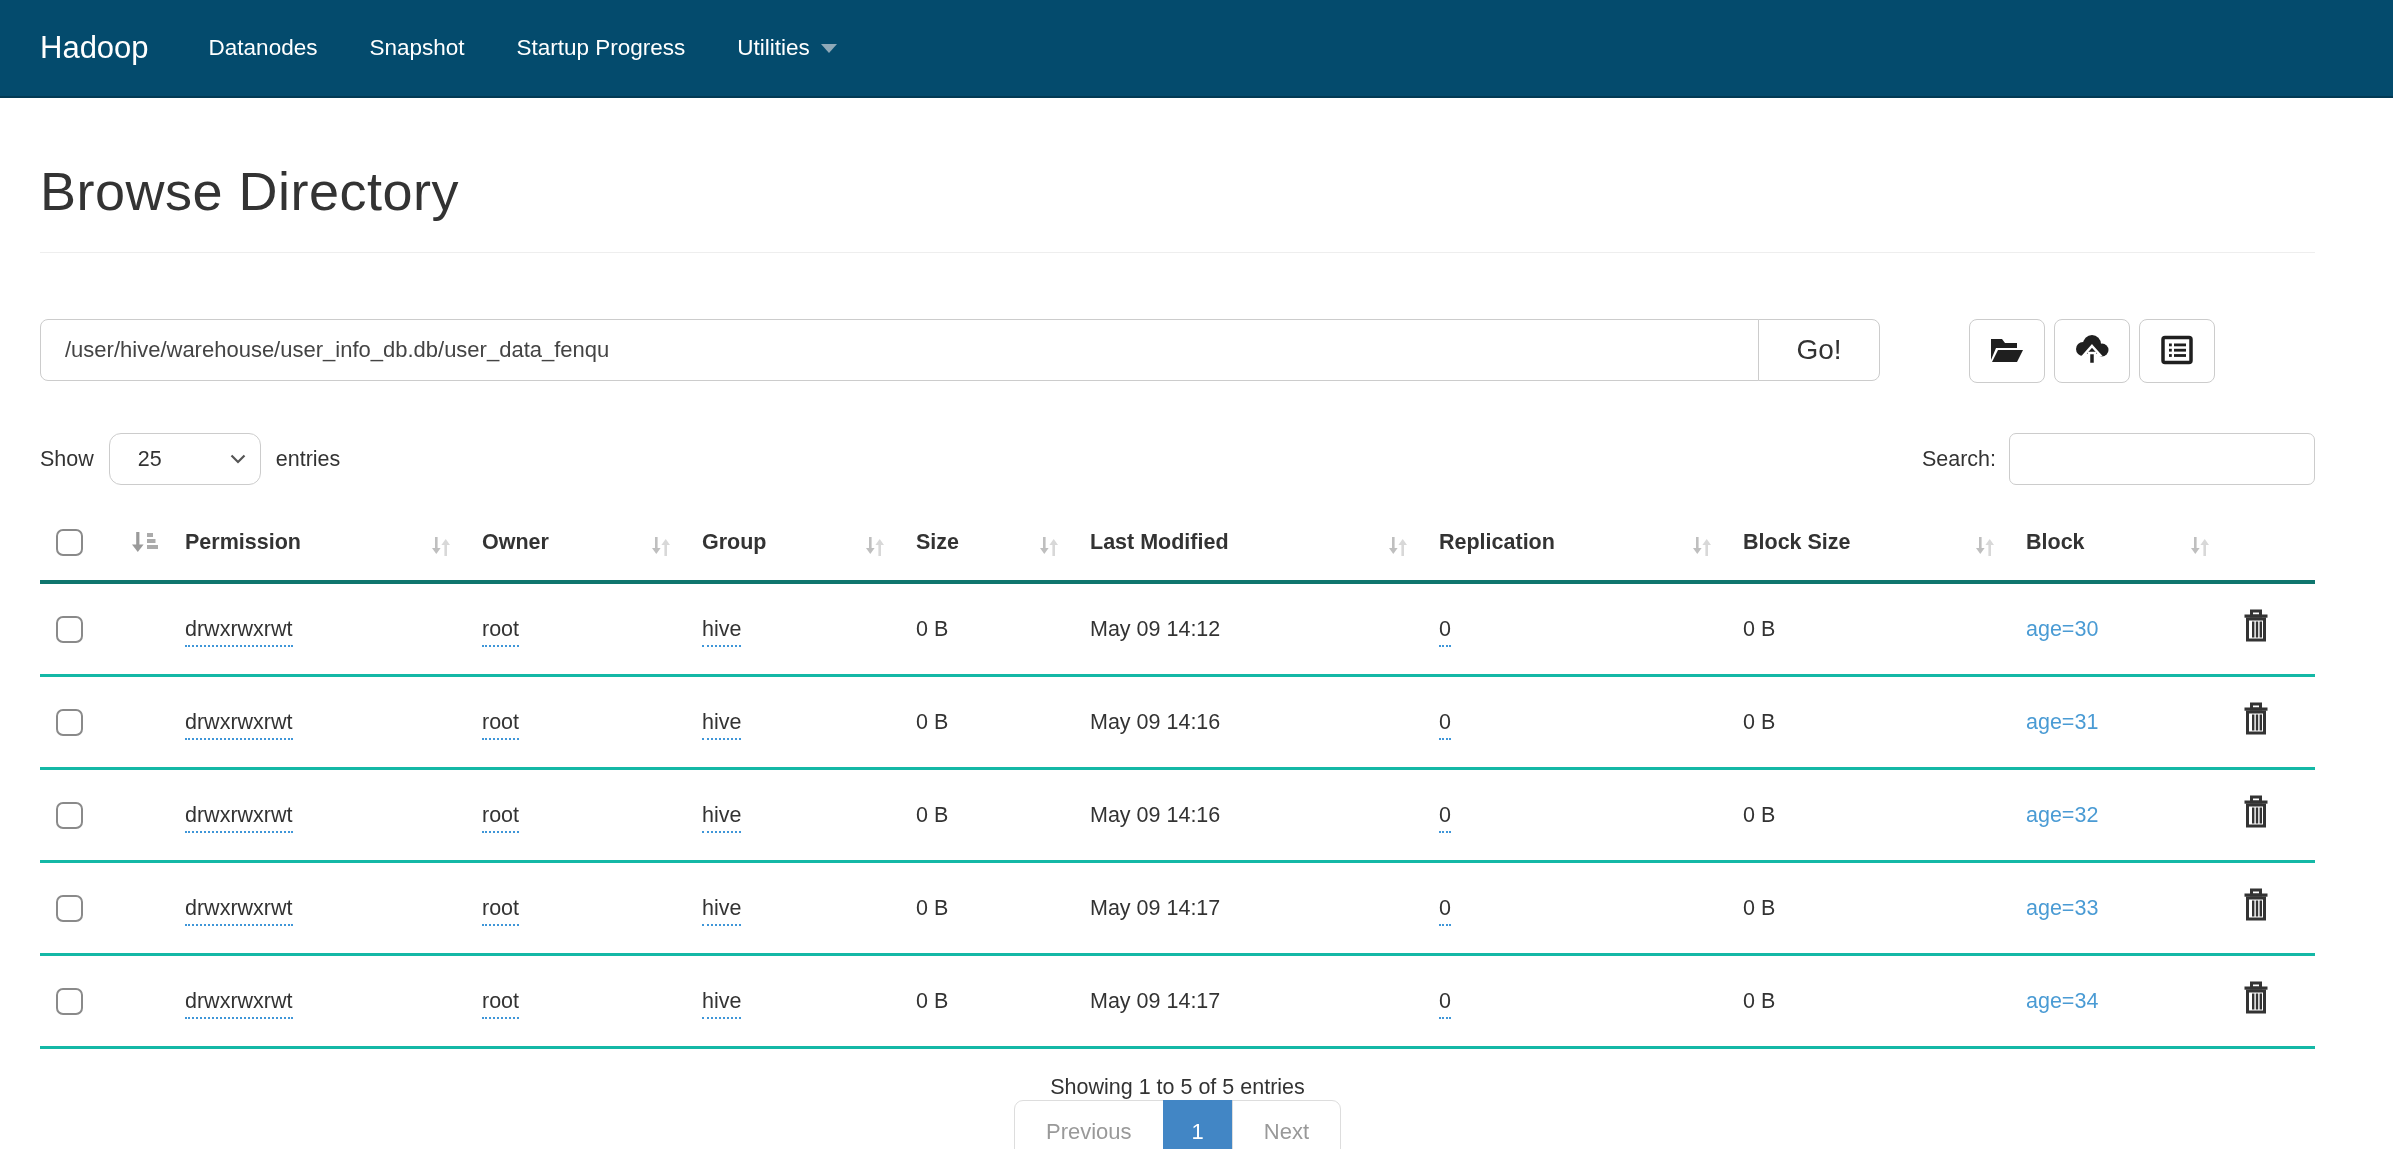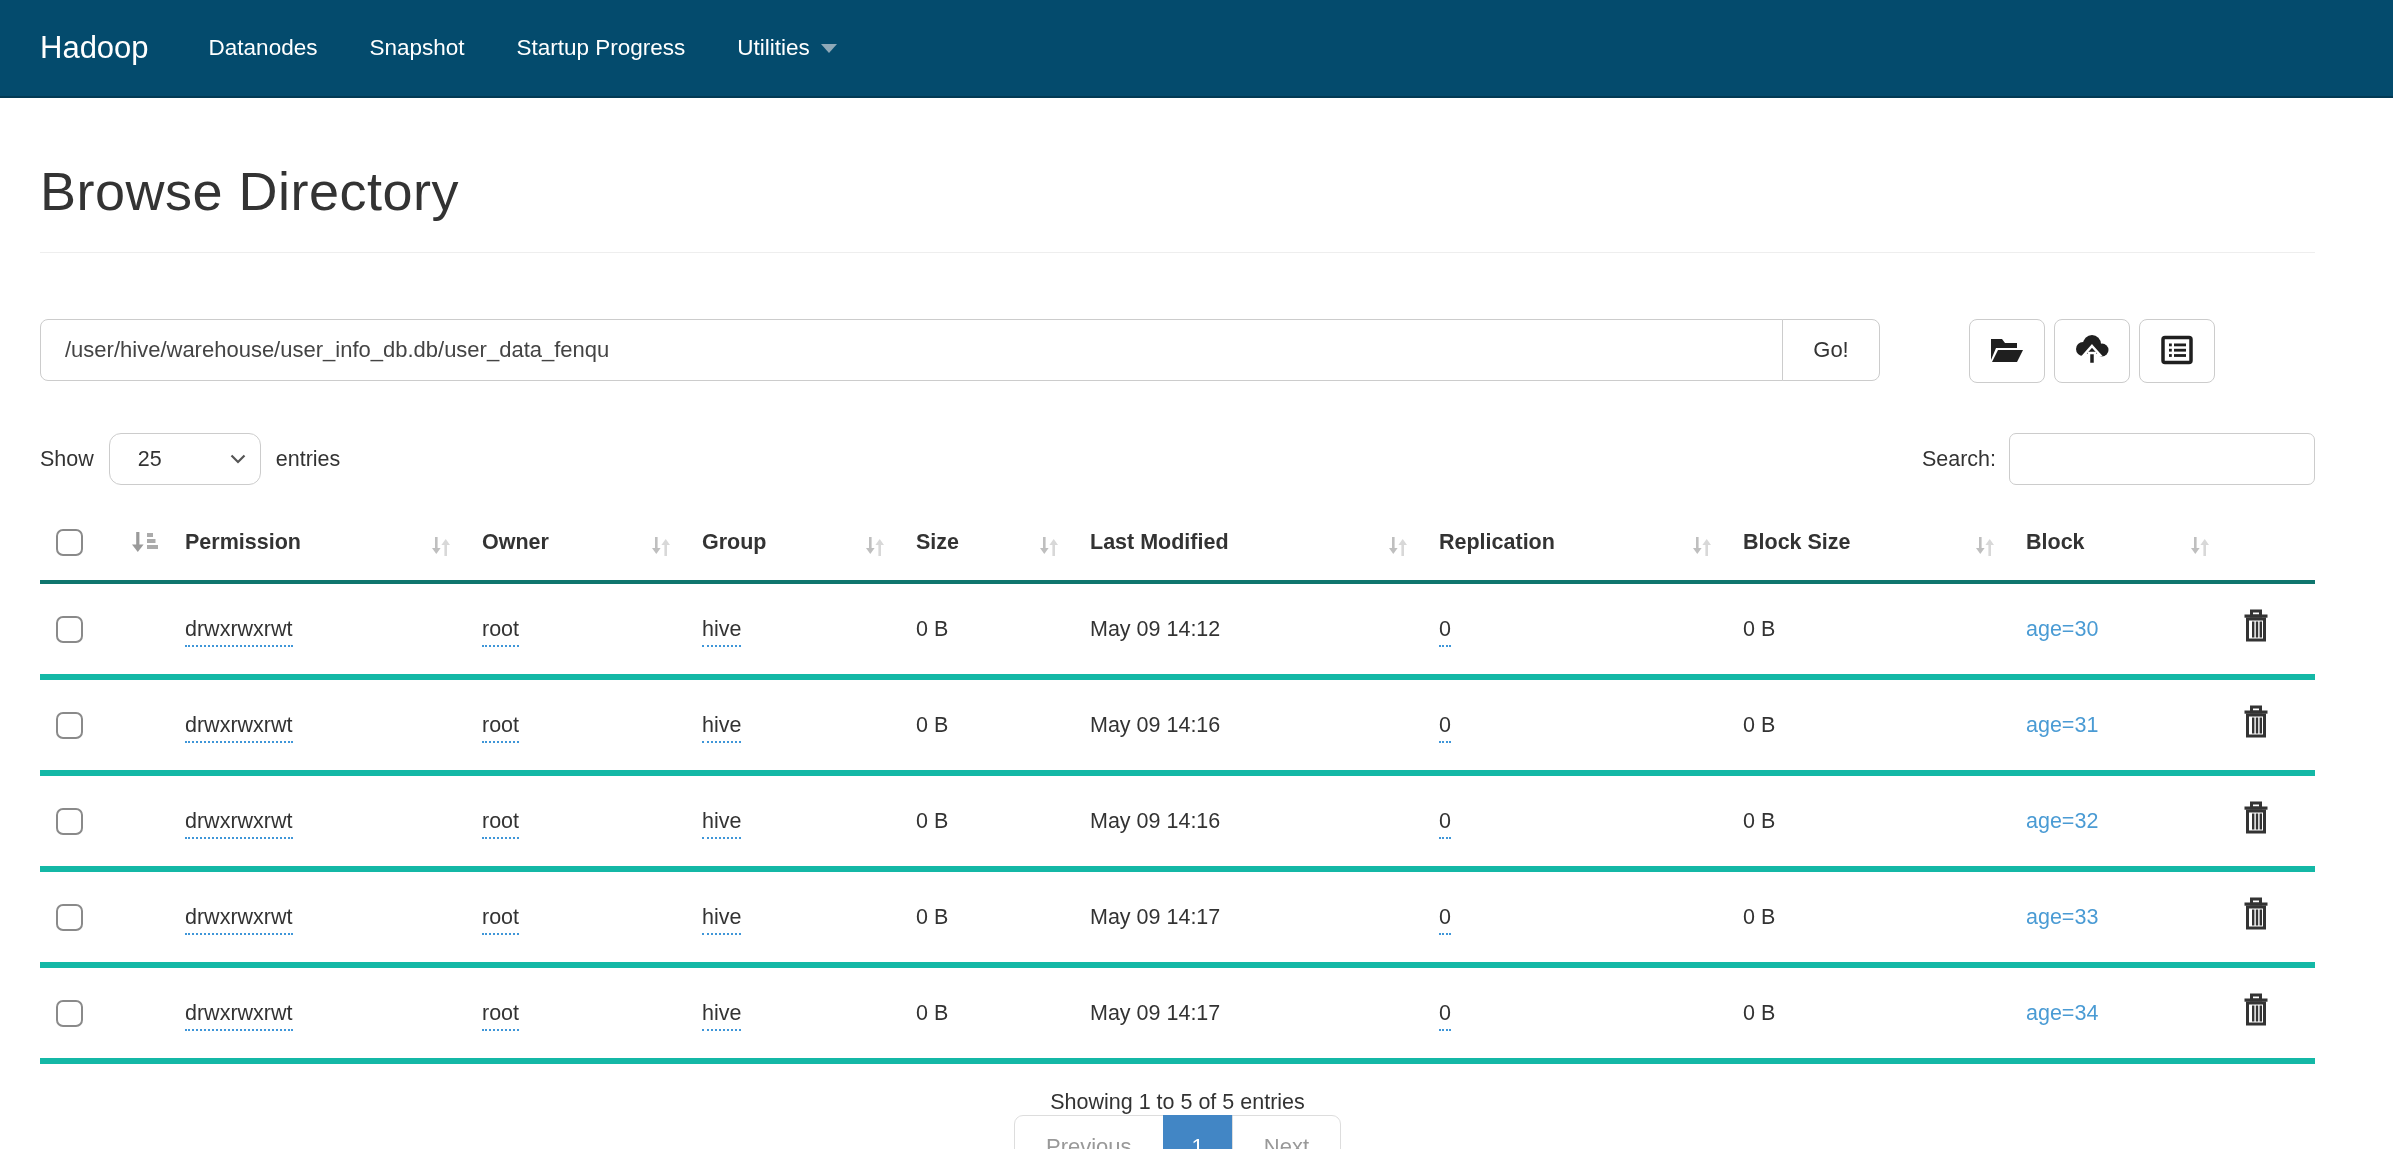--- a/index.html
+++ b/index.html
@@ -76,27 +76,27 @@
     height: 62px;
     border: 1px solid #ccc;
     border-radius: 8px 0 0 8px;
     padding: 0 24px;
     font-size: 22px;
     color: #444;
     font-family: inherit;
     outline: none;
   }
   .go-btn {
-    width: 98px;
+    width: 122px;
     height: 62px;
     margin-left: -1px;
     background: #fff;
     border: 1px solid #ccc;
     border-radius: 0 8px 8px 0;
-    font-size: 22px;
+    font-size: 28px;
     color: #333;
     font-family: inherit;
     cursor: pointer;
   }
   .icon-btn-group {
     display: flex;
     gap: 9px;
     margin-left: 57px;
     margin-right: 100px;
   }
@@ -163,21 +163,21 @@
     font-size: 21.5px;
     font-weight: 700;
     color: #333;
     padding: 14px 0 24px 0;
     border-bottom: 4px solid #0f766e;
     position: relative;
     cursor: pointer;
   }
   .dir-table td {
     padding: 25px 0;
-    border-bottom: 6px solid #14b8a6;
+    border-bottom: 3px solid #14b8a6;
     font-size: 21.5px;
     color: #333;
   }
   .cell-check { padding-left: 16px !important; }
   .th-first { display: flex; align-items: center; }
   .th-first .sort-amount { margin-left: 47px; line-height: 0; }
   .sort-updown {
     position: absolute;
     right: 30px; top: 18px;
     line-height: 0;

